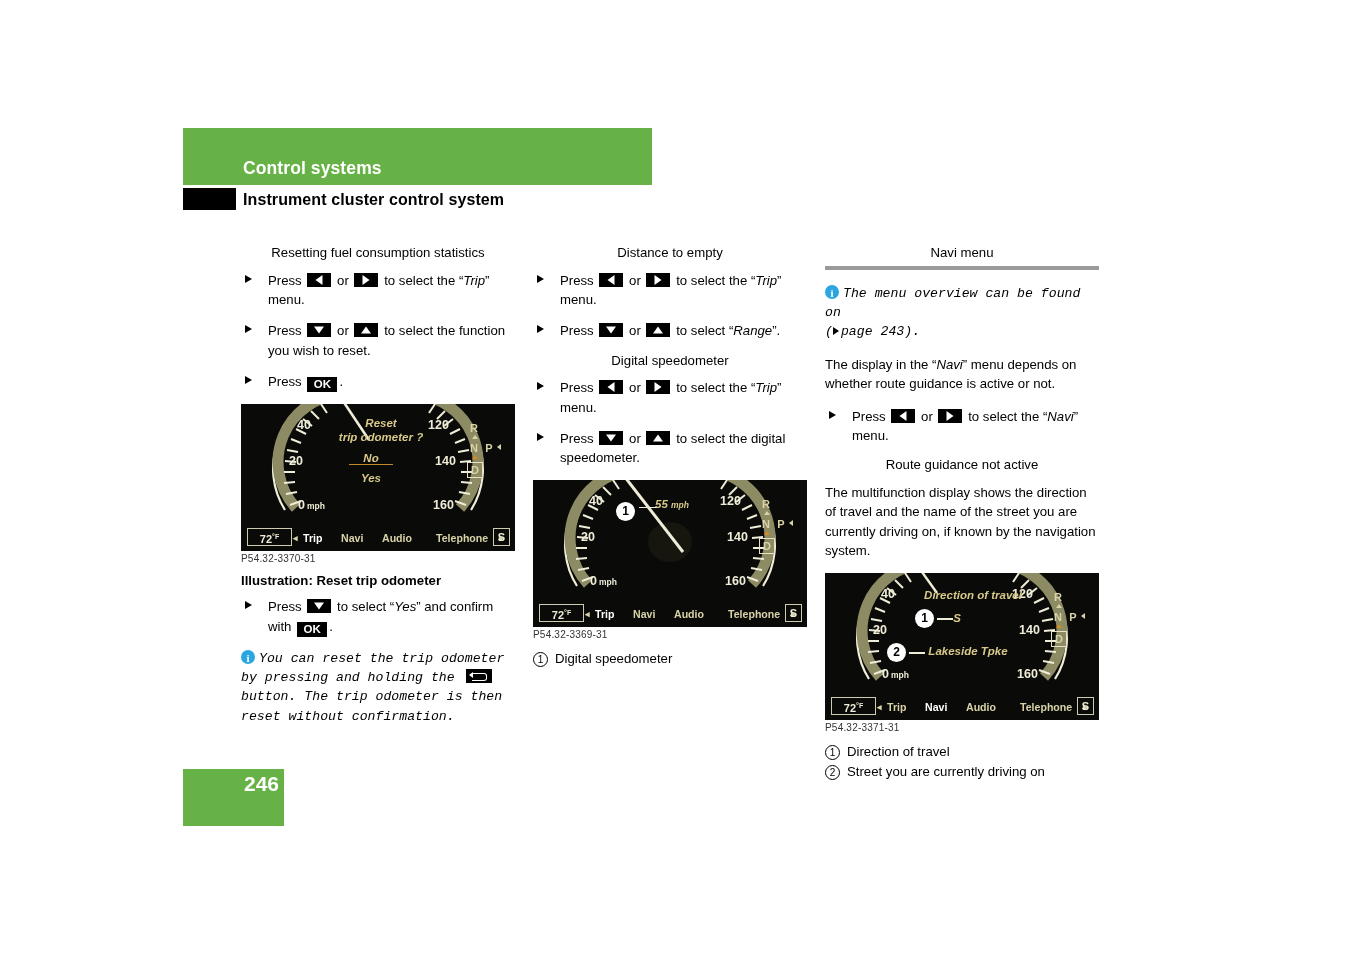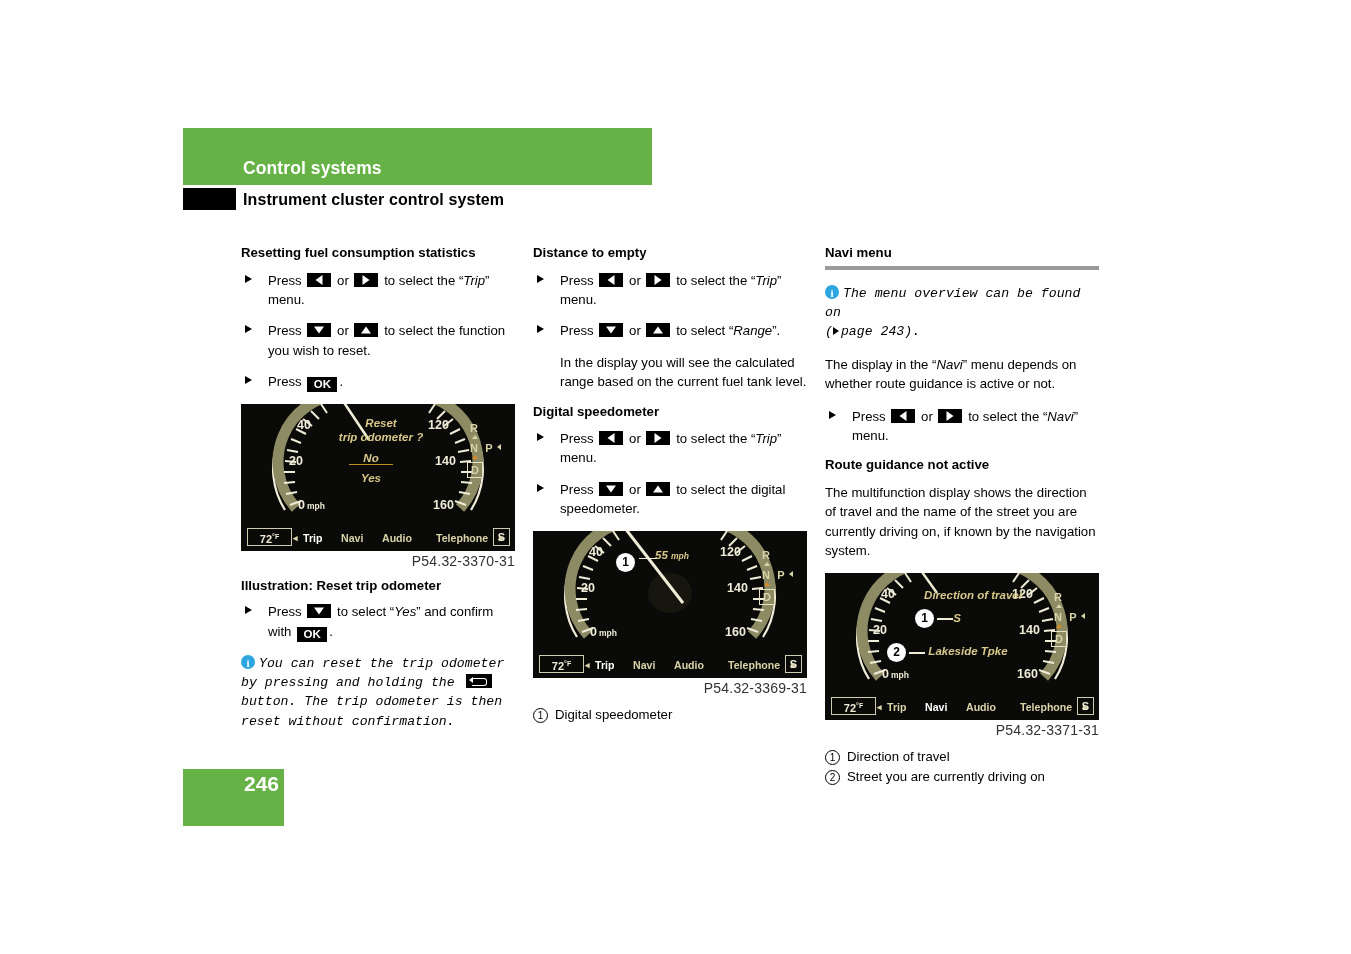--- a/index.html
+++ b/index.html
@@ -28,21 +28,21 @@
     font-size:16px;font-weight:bold;color:#000;letter-spacing:.1px;
   }
 
   
   .col{position:absolute;top:245px;width:274px;}
   .col1{left:241px;}
   .col2{left:533px;}
   .col3{left:825px;}
 
   h3.sub{
-    font-size:13.2px;font-weight:bold;margin:0 0 9px 0;line-height:1.25;
+    font-size:13.2px;font-weight:normal;margin:0 0 9px 0;line-height:1.25;text-align:center;
   }
   h3.sub.ruled{margin-bottom:4px;}
   .rule{height:4px;background:#9a9a9a;margin:0 0 14px 0;width:274px;}
 
   p.body{
     font-size:13.2px;line-height:19.4px;margin:0 0 13px 0;
   }
 
   
   .step{
@@ -114,21 +114,21 @@
     position:absolute;left:0;top:3px;width:13px;height:13px;border:1px solid #000;
     border-radius:50%;font-size:10px;line-height:13px;text-align:center;font-weight:normal;
   }
 
   
   .figwrap{margin:2px 0 0 0;}
   .fig{
     position:relative;width:274px;height:147px;background:#0a0a08;overflow:hidden;
   }
   .figcode{
-    font-size:14px;color:#333;text-align:right;width:274px;margin-top:2px;
+    font-size:10px;color:#333;text-align:left;width:274px;margin-top:2px;
     font-family:"Liberation Sans", sans-serif;letter-spacing:.2px;
   }
   .figcap{font-size:13.2px;font-weight:bold;margin:9px 0 9px 0;}
 
   .fig svg{position:absolute;left:0;top:0;}
 
   .fig .temp{
     position:absolute;left:6px;bottom:5px;width:43px;height:16px;
     border:1.3px solid #cfcbb0;color:#efecd8;font-size:11px;font-weight:bold;
     line-height:16px;text-align:center;
@@ -352,21 +352,20 @@
 
     <div class="step">
       <span class="tri"></span>
       <span>Press</span>
       <span class="key down"><i></i></span>
       <span>or</span>
       <span class="key up"><i></i></span>
       <span>to select “</span><em class="it">Range</em><span>”.</span>
     </div>
 
-    <div class="cont">In the display you will see the calculated range based on the current fuel tank level.</div>
 
     <h3 class="sub">Digital speedometer</h3>
 
     <div class="step">
       <span class="tri"></span>
       <span>Press</span>
       <span class="key left"><i></i></span>
       <span>or</span>
       <span class="key right"><i></i></span>
       <span>to select the “</span><em class="it">Trip</em><span>” menu.</span>

